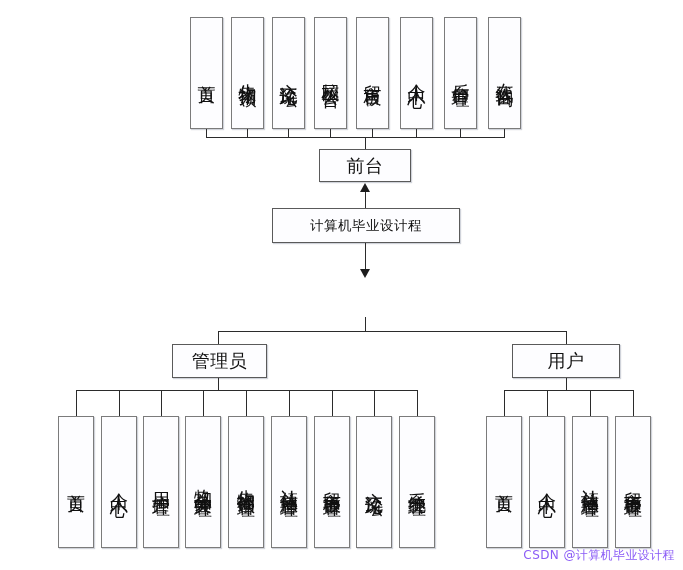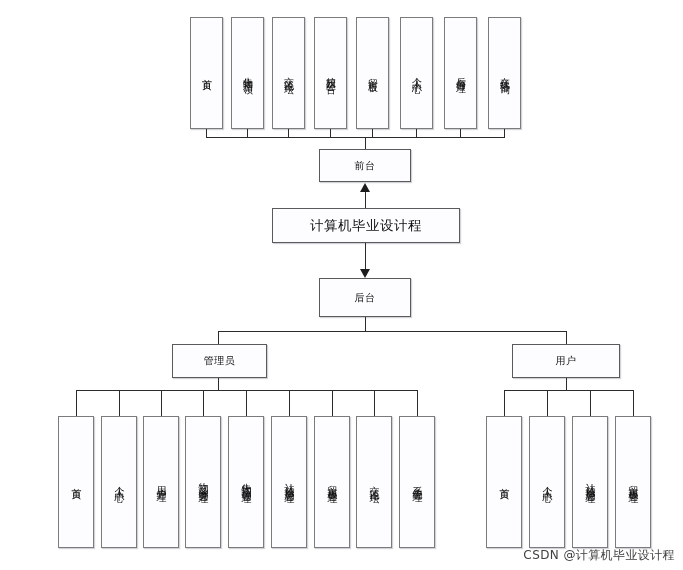--- a/index.html
+++ b/index.html
@@ -22,21 +22,21 @@
   .node {
     position: absolute;
     box-sizing: border-box;
     background: #fdfdff;
     border: 1px solid #7b7b7b;
     box-shadow: 1px 1px 1px rgba(120,130,150,0.35);
     display: flex;
     align-items: center;
     justify-content: center;
     color: #101010;
-    font-size: 10px;
+    font-size: 18px;
     line-height: 1.18;
     letter-spacing: 0.5px;
   }
   .node.strong {
     border-color: #5a5a5a;
   }
   .node .txt {
     display: block;
     text-align: center;
   }
@@ -64,21 +64,21 @@
     border-right: 5px solid transparent;
   }
   .arrow-up { border-bottom: 9px solid #1c1c1c; }
   .arrow-down { border-top: 9px solid #1c1c1c; }
 
   
   #watermark {
     position: absolute;
     right: 8px;
     bottom: 6px;
-    color: #404040;
+    color: #8b5cf6;
     font-size: 12px;
     letter-spacing: 0.4px;
     white-space: nowrap;
   }
 </style>
 </head>
 <body>
 
 <div id="canvas">
 
@@ -127,23 +127,20 @@
   <div class="ln v" style="left:365px; top:191px; height:17px;"></div>
   <div class="arrow-up" style="left:360px; top:183px;"></div>
 
   <div class="node strong" style="left:272px; top:208px; width:188px; height:35px; font-size:13.5px;">
     <span class="txt">计算机毕业设计程</span>
   </div>
 
   <div class="ln v" style="left:365px; top:243px; height:27px;"></div>
   <div class="arrow-down" style="left:360px; top:269px;"></div>
 
-  <div class="node strong" style="left:319px; top:278px; width:92px; height:39px;">
-    <span class="txt">后台</span>
-  </div>
 
   <div class="ln v" style="left:365px; top:317px; height:14px;"></div>
   <div class="ln h" style="left:218px; top:331px; width:348px;"></div>
   <div class="ln v" style="left:218px; top:331px; height:13px;"></div>
   <div class="ln v" style="left:566px; top:331px; height:13px;"></div>
 
   <div class="node strong" style="left:512px; top:344px; width:108px; height:34px;">
     <span class="txt">用户</span>
   </div>
   <div class="node strong" style="left:172px; top:344px; width:95px; height:34px;">

